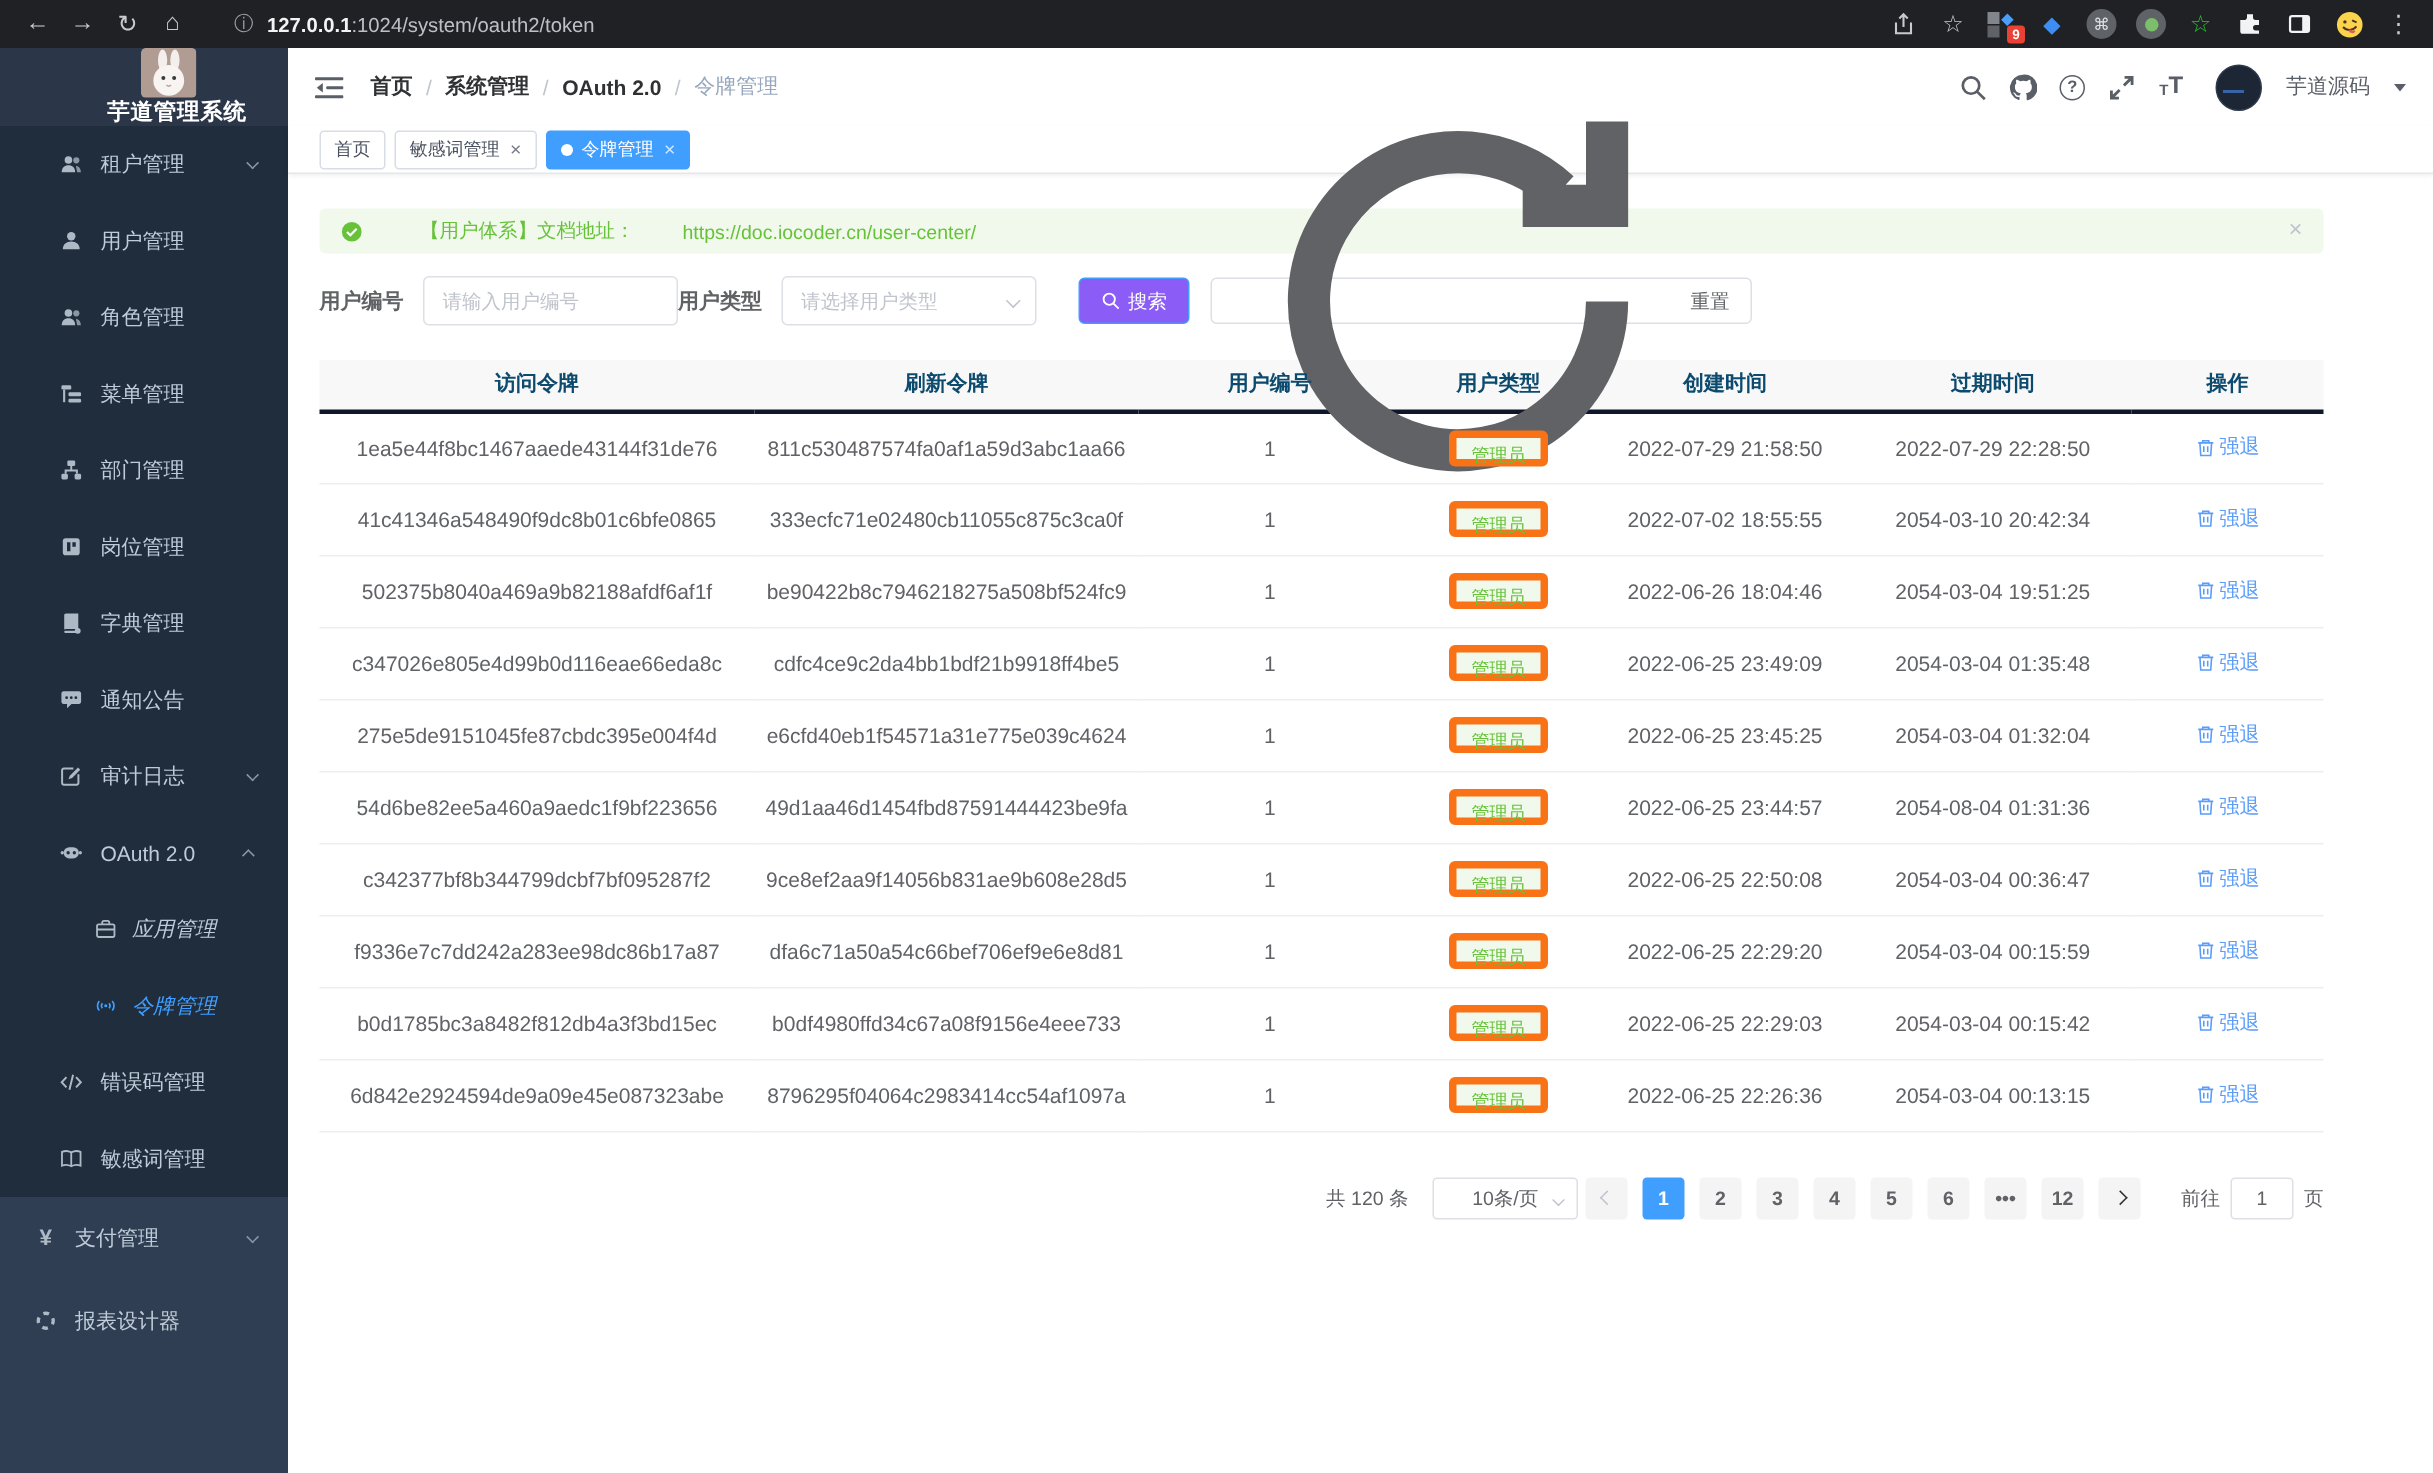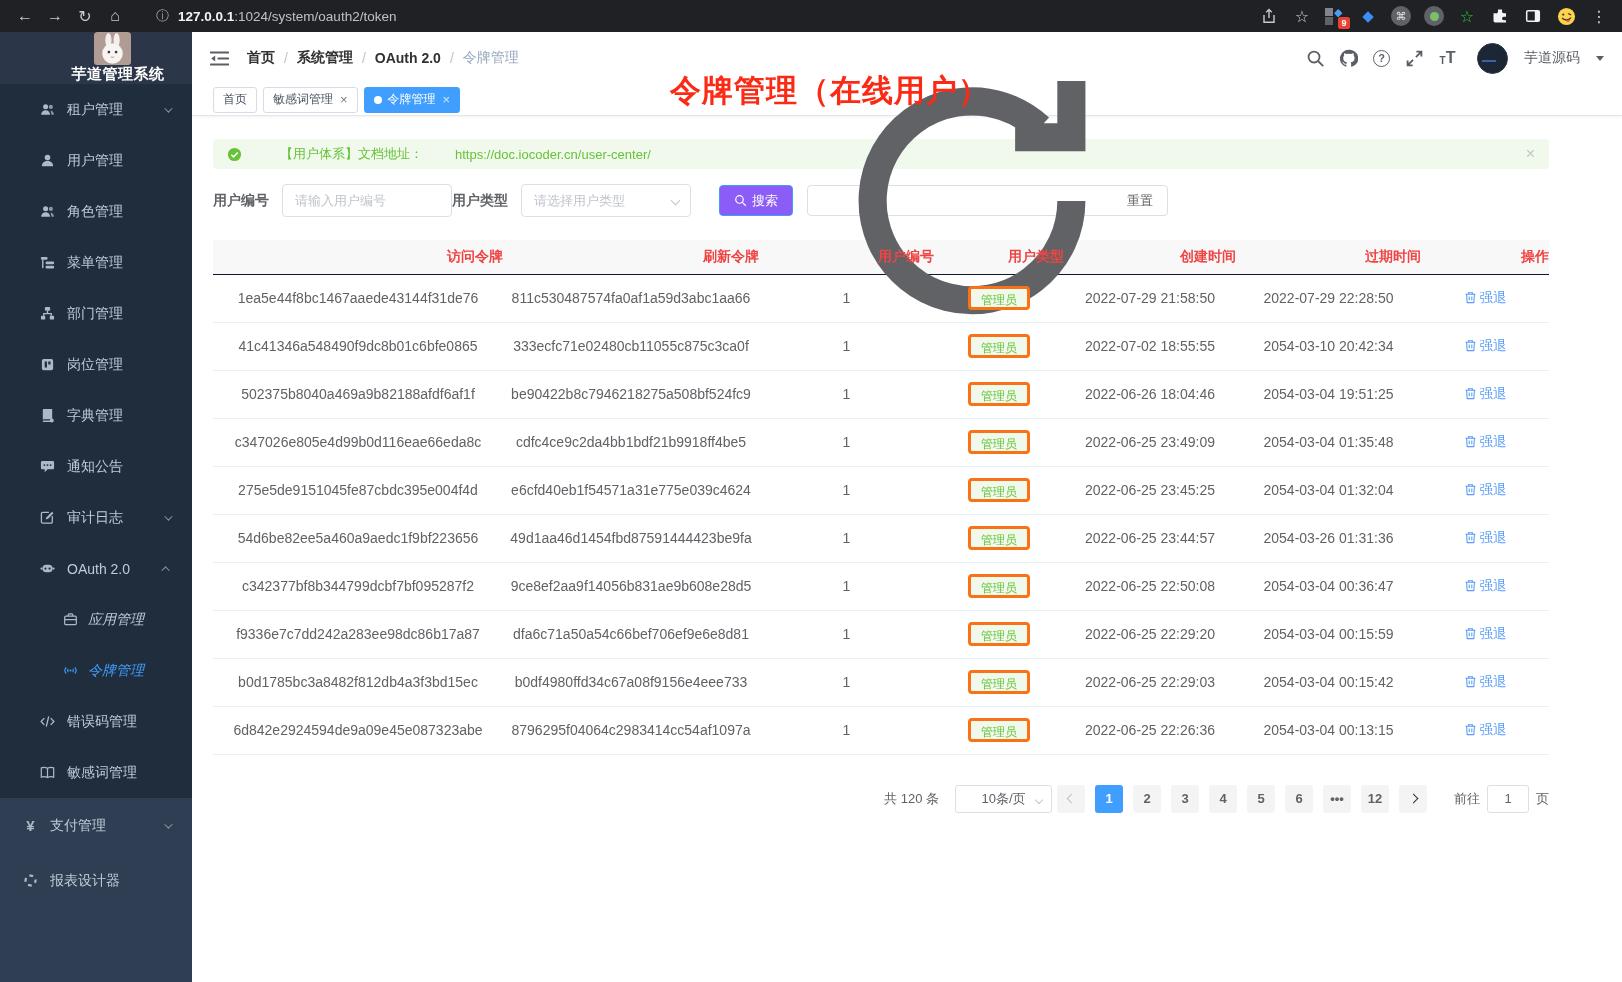--- a/index.html
+++ b/index.html
@@ -91,23 +91,23 @@
   .f-select { position:relative; margin-right:28px; }
   .f-select .chev2 { position:absolute; right:12px; top:13px; width:7px; height:7px; border-right:1.4px solid #c0c4cc; border-bottom:1.4px solid #c0c4cc; transform:rotate(45deg); pointer-events:none; }
   .gap28 { }
   .btn { height:31px; border-radius:4px; font-size:13px; display:inline-flex; align-items:center; padding:0 14px; cursor:pointer; border:1px solid #dcdfe6; background:#fff; color:#606266; font-family:inherit; }
   .btn .mi { width:13px; height:13px; margin-right:5px; display:flex; }
   .btn-primary { background:#8b5cf6; border-color:#409eff; color:#fff; margin-right:14px;justify-content:space-between; }
   .btn-plain .mi { font-size:13px; width:auto; height:auto; }
 
   
   table.grid { margin-top:23px; border-collapse:collapse; table-layout:fixed; width:1336px; font-size:14px; }
-  .grid th { height:34px; background:#f8f8f9; color:#ef4444; font-weight:700; text-align:right; border-bottom:1px solid #0f172a; }
+  .grid th { height:34px; background:#f8f8f9; color:#0c4a6e; font-weight:700; text-align:center; border-bottom:3px solid #0f172a; }
   .grid td { height:48px; color:#606266; text-align:center; border-bottom:1px solid #ebeef5; white-space:nowrap; overflow:hidden; }
-  .badge { display:inline-block; padding:0 10px; height:24px; line-height:22px; background:#f0f9eb; border:3px solid #f97316; color:#67c23a; border-radius:4px; font-size:12px; }
+  .badge { display:inline-block; padding:0 10px; height:24px; line-height:22px; background:#f0f9eb; border:5px solid #f97316; color:#67c23a; border-radius:4px; font-size:12px; }
   .act { color:#5a9cf8; cursor:pointer; display:inline-flex; align-items:center; font-size:13.5px; }
   .act .mi { width:13px; height:13px; margin-right:3px; display:flex; }
 
   
   .pager { margin-top:30px; display:flex; align-items:center; justify-content:flex-end; font-size:13px; color:#606266; }
   .p-total { margin-right:16px; }
   .p-size { position:relative; width:97px; height:28px; border:1px solid #dcdfe6; border-radius:3px; display:flex; align-items:center; justify-content:center; color:#606266; cursor:pointer; }
   .p-size .chev2 { position:absolute; right:9px; top:11px; width:6px; height:6px; border-right:1.3px solid #c0c4cc; border-bottom:1.3px solid #c0c4cc; transform:rotate(45deg); }
   .pbtn { min-width:28px; height:28px; margin:0 5px; border:none; border-radius:3px; background:#f4f4f5; color:#606266; font-size:13px; font-weight:700; cursor:pointer; display:flex; align-items:center; justify-content:center; font-family:inherit; }
   .pbtn.active { background:#409eff; color:#fff; }
@@ -420,21 +420,20 @@
           <span>敏感词管理</span>
           <span class="tag-close">×</span>
         </div>
         <div class="tag active">
           <span class="tag-dot"></span>
           <span>令牌管理</span>
           <span class="tag-close">×</span>
         </div>
       </div>
 
-    <div class="annotation" style="color: rgb(251, 42, 21);">令牌管理（在线用户）</div>
 
     <div class="content">
       <div class="alert">
         <span class="mi">
             <svg viewBox="0 0 16 16">
               <circle cx="8" cy="8" r="7" fill="#67c23a"></circle>
               <path d="M4.6 8.2 7 10.5 11.5 5.9" fill="none" stroke="#fff" stroke-width="1.6"></path>
             </svg>
           </span>
         <span class="alert-text">【用户体系】文档地址：</span>
@@ -570,21 +569,21 @@
                   </span>
                   <span>强退</span>
                 </span></td>
             </tr>
             <tr>
               <td>54d6be82ee5a460a9aedc1f9bf223656</td>
               <td>49d1aa46d1454fbd87591444423be9fa</td>
               <td>1</td>
               <td><span class="badge">管理员</span></td>
               <td>2022-06-25 23:44:57</td>
-              <td>2054-03-26 01:31:36</td>
+              <td>2054-08-04 01:31:36</td>
               <td><span class="act">
                   <span class="mi">
                     <svg viewBox="0 0 16 16" fill="none" stroke="currentColor" stroke-width="1.3">
                       <path d="M1.8 4h12.4M5.5 4V2.2h5V4M3.2 4l.7 10.3h8.2L12.8 4M6.4 6.8v4.6M9.6 6.8v4.6"></path>
                     </svg>
                   </span>
                   <span>强退</span>
                 </span></td>
             </tr>
             <tr>

